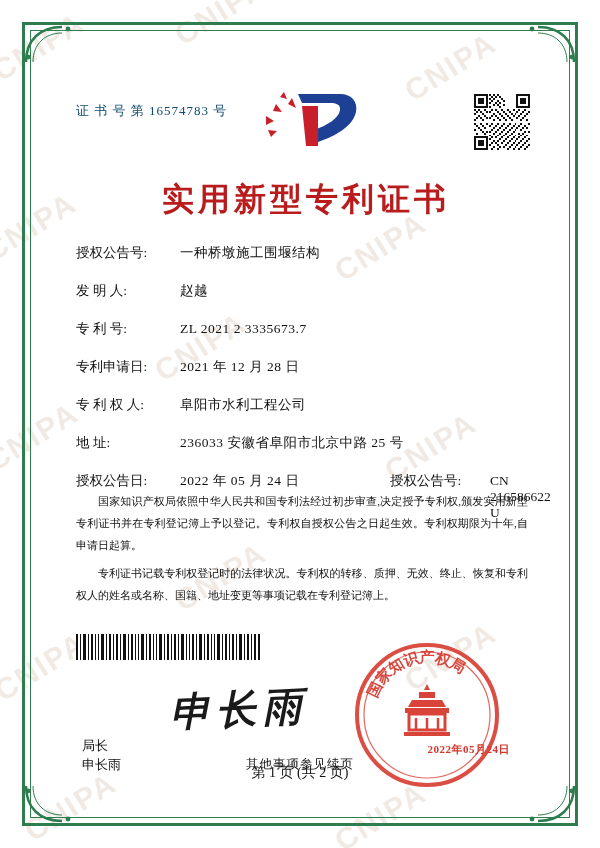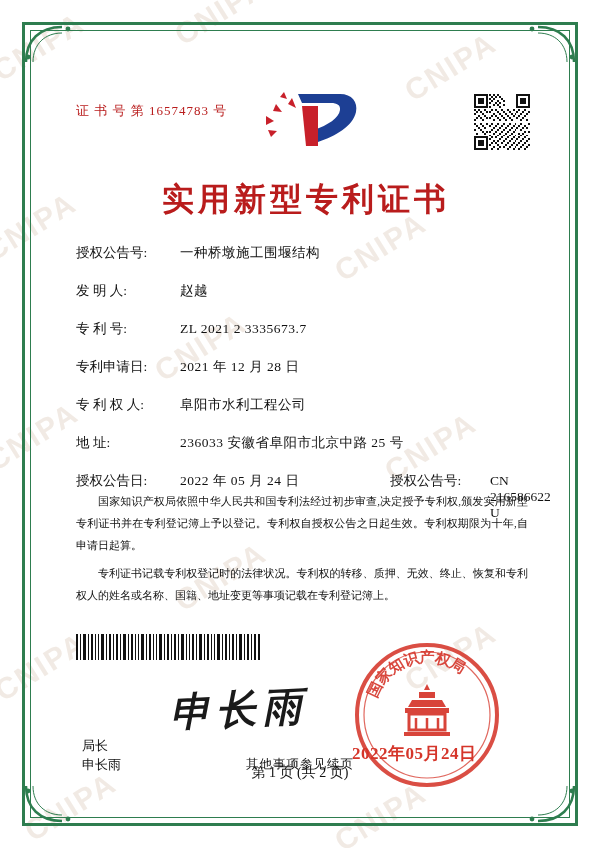--- a/index.html
+++ b/index.html
@@ -76,21 +76,21 @@
     width: 496px;
     height: 744px;
     z-index: 4;
   }
 
   .cert-number {
     position: absolute;
     left: 24px;
     top: 50px;
     font-size: 13px;
-    color: #b91c1c;
+    color: #0c4a6e;
     letter-spacing: 1px;
     text-align: right;
   }
 
   
   .qr {
     position: absolute;
     right: 18px;
     top: 42px;
     width: 56px;
@@ -206,26 +206,26 @@
   .seal {
     position: absolute;
     left: 300px;
     top: 588px;
     width: 150px;
     height: 150px;
   }
   .seal svg { display: block; }
   .seal-date {
     position: absolute;
-    left: 300px;
+    left: 308px;
     top: 690px;
     width: 150px;
-    text-align: left;
+    text-align: right;
     color: #d5352a;
-    font-size: 17px;
+    font-size: 11px;
     font-weight: bold;
     letter-spacing: 0.5px;
   }
 
   .page-no {
     position: absolute;
     left: 0;
     right: 0;
     top: 712px;
     text-align: center;

